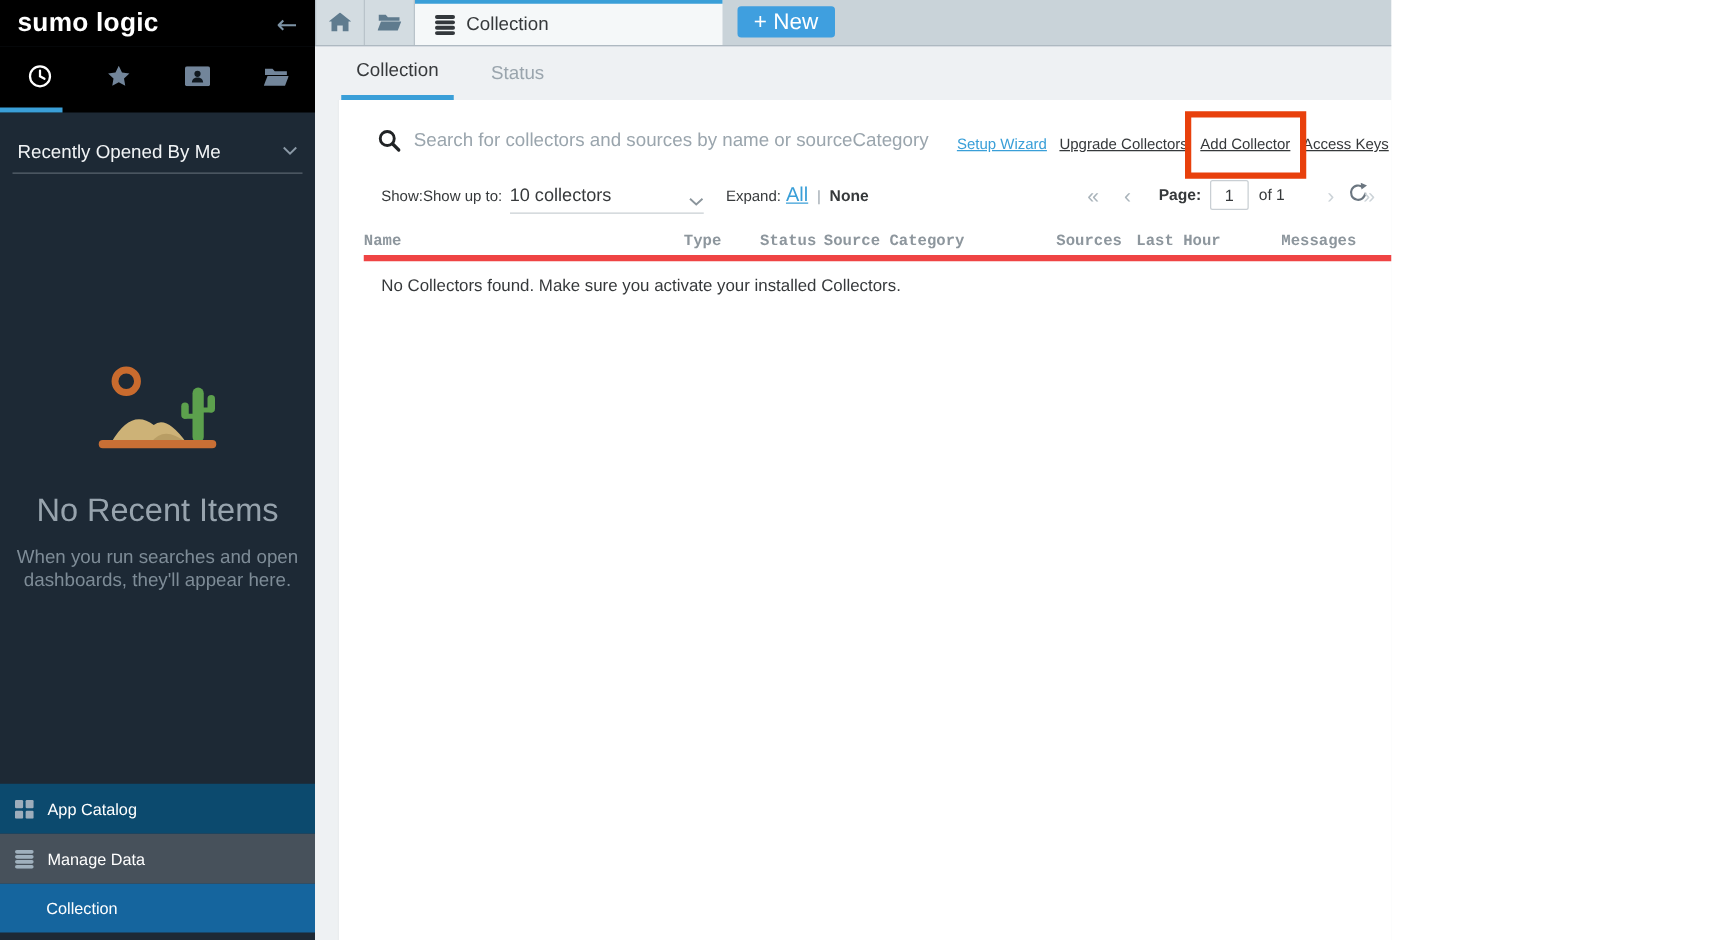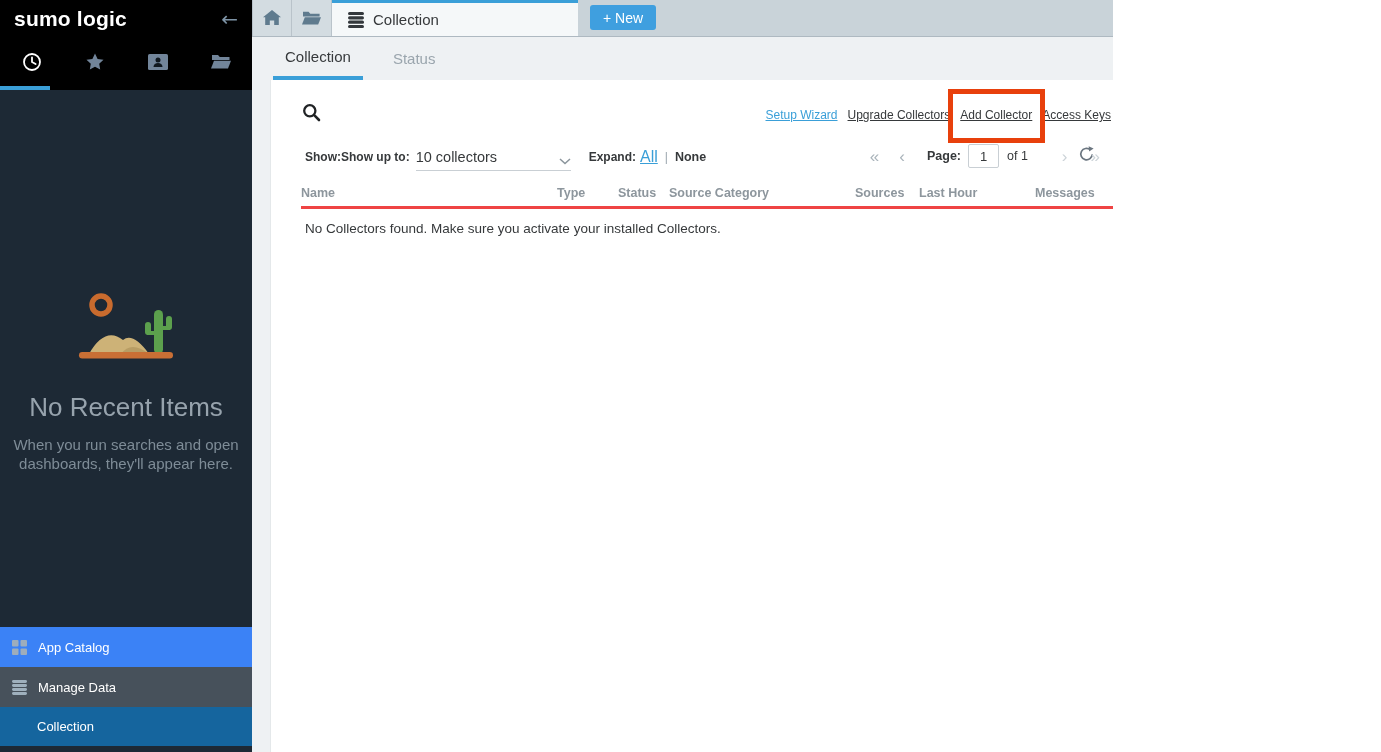--- a/index.html
+++ b/index.html
@@ -22,35 +22,35 @@
   .recent-select { margin:14px 10px 0 10px; height:35px; display:flex; align-items:center;
     border-bottom:1px solid #59646f; color:#f1f4f6; font-size:15px; cursor:pointer; padding:0 4px; }
   .recent-select svg { margin-left:auto; }
   .sidebar-empty { position:absolute; top:290px; left:0; width:252px; text-align:center; }
   .empty-title { margin-top:22px; color:#97a3ad; font-size:26px; font-weight:normal; }
   .empty-text { margin-top:12px; color:#7e8c97; font-size:15px; line-height:19px; }
   .bottom-menu { position:absolute; bottom:6px; left:0; width:252px; }
   .menu-row { height:40px; display:flex; align-items:center; padding-left:12px; color:#fff;
     font-size:13px; cursor:pointer; }
   .menu-row .mi { width:15px; margin-right:11px; display:flex; }
-  .row-app { background:#3b82f6; }
+  .row-app { background:#0c4a6e; }
   .row-manage { background:#47515b; }
   .row-collection { background:#15659e; height:39px; padding-left:37px; }
 
   
   .topbar { position:absolute; left:252px; top:0; right:0; height:37px; background:#c9d3d9;
     border-bottom:1px solid #aeb9c1; display:flex; align-items:stretch; z-index:4; }
   .tab-btn { width:40px; display:flex; align-items:center; justify-content:center;
     background:#d3dce1; border-right:1px solid #b9c3ca; cursor:pointer; }
   .tab-btn.first { border-left:1px solid #b9c3ca; }
   .active-tab { width:246px; background:#f5f8f9; border-top:3px solid #3a9fd8;
     display:flex; align-items:center; padding-left:16px; gap:9px; cursor:pointer; }
   .active-tab .tab-label { font-size:15px; color:#36393b; }
   .new-btn { margin:5px 0 6px 12px; background:#3f9fdf; color:#fff; border:none; border-radius:3px;
-    padding:0 13px; font-size:14px; display:flex; align-items:center; cursor:pointer;
+    padding:0 13px; font-size:18px; display:flex; align-items:center; cursor:pointer;
     font-family:"Liberation Sans",sans-serif; }
 
   
   .subtab-bar { position:absolute; left:252px; top:37px; right:0; height:43px; background:#eef1f3;
     display:flex; align-items:stretch; padding-left:21px; z-index:3; }
   .subtab { display:flex; align-items:center; padding:0 12px; font-size:15px; cursor:pointer; }
   .subtab.active { color:#36393b; border-bottom:4px solid #3a9fd8; }
   .subtab.inactive { color:#9aa5ad; margin-left:18px; }
 
   
@@ -63,21 +63,21 @@
   .links-row { position:absolute; top:28px; right:2px; display:flex; align-items:center; gap:10px;
     font-size:12px; white-space:nowrap; }
   .links-row a { color:#36393b; text-decoration:underline; cursor:pointer; }
   .links-row a.blue { color:#3a9fd8; }
   .add-wrap { position:relative; display:inline-block; }
   .red-box { position:absolute; left:-12px; right:-13px; top:-19px; bottom:-21px;
     border:5px solid #e8400c; pointer-events:none; z-index:10; }
 
   .filters { position:absolute; top:62px; left:34px; height:30px; display:flex; align-items:center;
     font-size:12px; color:#36393b; }
-  .flabel { font-weight:bold; }
+  .flabel { font-weight:normal; }
   .fselect { display:flex; align-items:flex-end; justify-content:space-between; margin-left:6px;
     border-bottom:1px solid #c9cfd4; height:28px; padding-bottom:5px; cursor:pointer; }
   .fselect .val { font-size:14.5px; color:#36393b; }
   .sel-show { width:158px; margin-right:15px; }
   .sel-count { width:155px; margin-right:18px; }
   .expand-group { display:flex; align-items:center; gap:7px; margin-left:4px; }
   .expand-group .all { color:#3a9fd8; text-decoration:underline; cursor:pointer; font-size:16px; }
   .expand-group .sep { color:#9aa5ad; }
   .expand-group .none { font-weight:bold; font-size:12.5px; cursor:pointer;text-align:right; }
 
@@ -87,21 +87,21 @@
   .pg-nav { font-size:17px; cursor:pointer; line-height:1; }
   .pg-gray { color:#aab4bb; }
   .pg-light { color:#ccd3d8; }
   .pg-first { margin-right:20px; } .pg-prev { margin-right:22px; }
   .pg-label { font-weight:bold; margin-right:7px; }
   .pg-input { width:31px; height:24px; border:1px solid #c9cfd4; border-radius:2px; text-align:center;
     font-size:13px; color:#36393b; margin-right:8px; font-family:"Liberation Sans",sans-serif; outline:none; }
   .pg-of { margin-right:34px; }
   .pg-next { margin-right:23px; }
 
-  .thead { position:absolute; top:100px; left:30px; right:0; height:29px; border-bottom:3px solid #ef4444; }
+  .thead { position:absolute; top:100px; left:20px; right:0; height:29px; border-bottom:5px solid #ef4444;font-family:Liberation Mono, monospace; }
   .thead span { position:absolute; top:6px; font-size:12.5px; font-weight:bold; color:#8d969d; cursor:pointer; }
   .th-0{left:0;} .th-1{left:256px;} .th-2{left:317px;} .th-3{left:368px;}
   .th-4{left:554px;} .th-5{left:618px;} .th-6{left:734px;}
   .empty-msg { position:absolute; top:141px; left:34px; font-size:13.5px; color:#36393b; }
 </style>
 </head>
 <body>
 
 <div class="root">
   <div class="gutter"></div>
@@ -141,20 +141,26 @@
         <span>
           <svg width="20" height="15" viewBox="0 0 20 15">
               <path d="M1 1h6l1.8 2H18.5v3H1z" fill="#72859a"></path>
               <polygon points="3,6.8 20,6.8 17,14.5 0,14.5" fill="#72859a"></polygon>
             </svg>
         </span>
       </div>
       <div class="active-underline"></div>
     </div>
 
+    <div class="recent-select">
+      <span>Recently Opened By Me</span>
+      <svg width="12" height="8" viewBox="0 0 12 8">
+          <polyline points="1,1 6,6 11,1" fill="none" stroke="#8b99a6" stroke-width="1.5"></polyline>
+        </svg>
+    </div>
 
     <div class="sidebar-empty">
       <svg width="130" height="76" viewBox="0 0 130 76">
         <circle cx="40" cy="15" r="9" fill="none" stroke="#c96b2e" stroke-width="5.5"></circle>
         <rect x="93" y="20" width="9" height="44" rx="4.5" fill="#5ca04d"></rect>
         <rect x="84" y="32" width="6" height="13" rx="3" fill="#5ca04d"></rect>
         <rect x="86" y="41" width="9" height="4" fill="#5ca04d"></rect>
         <rect x="105" y="26" width="6" height="14" rx="3" fill="#5ca04d"></rect>
         <rect x="100" y="36" width="9" height="4" fill="#5ca04d"></rect>
         <path d="M28 64 Q44 36 62 50 Q72 42 88 64 Z" fill="#cdb277"></path>
@@ -233,20 +239,21 @@
   </div>
 
   <div class="panel">
 
     <span class="search-icon">
       <svg width="19" height="19" viewBox="0 0 19 19">
           <circle cx="7.8" cy="7.8" r="5.6" fill="none" stroke="#202325" stroke-width="2.3"></circle>
           <line x1="12.2" y1="12.2" x2="17" y2="17" stroke="#202325" stroke-width="2.6" stroke-linecap="round"></line>
         </svg>
     </span>
+    <input class="search-input" type="text" placeholder="Search for collectors and sources by name or sourceCategory" style="">
 
     <div class="links-row">
       <a class="blue">Setup Wizard</a>
       <a>Upgrade Collectors</a>
       <span class="add-wrap">
         <a>Add Collector</a>
         <span class="red-box"></span>
       </span>
       <a>Access Keys</a>
     </div>

